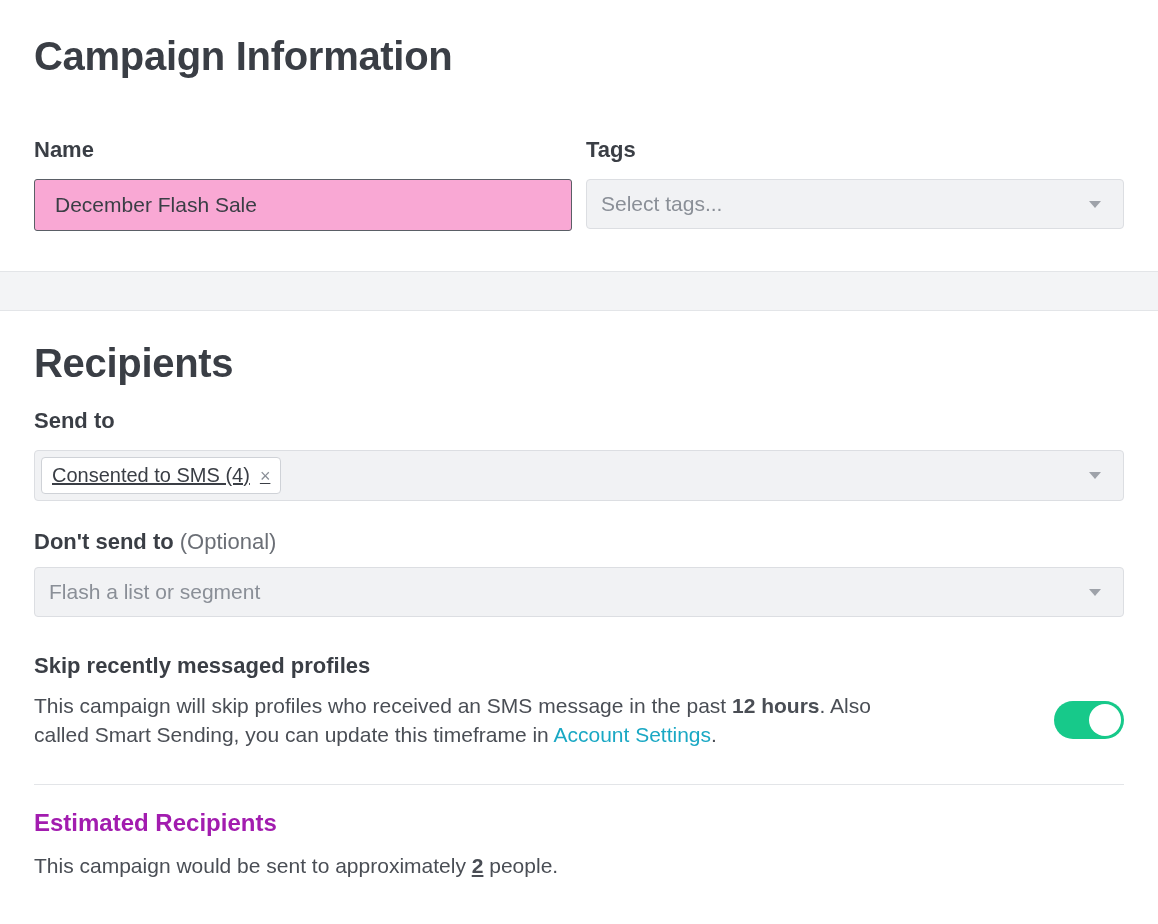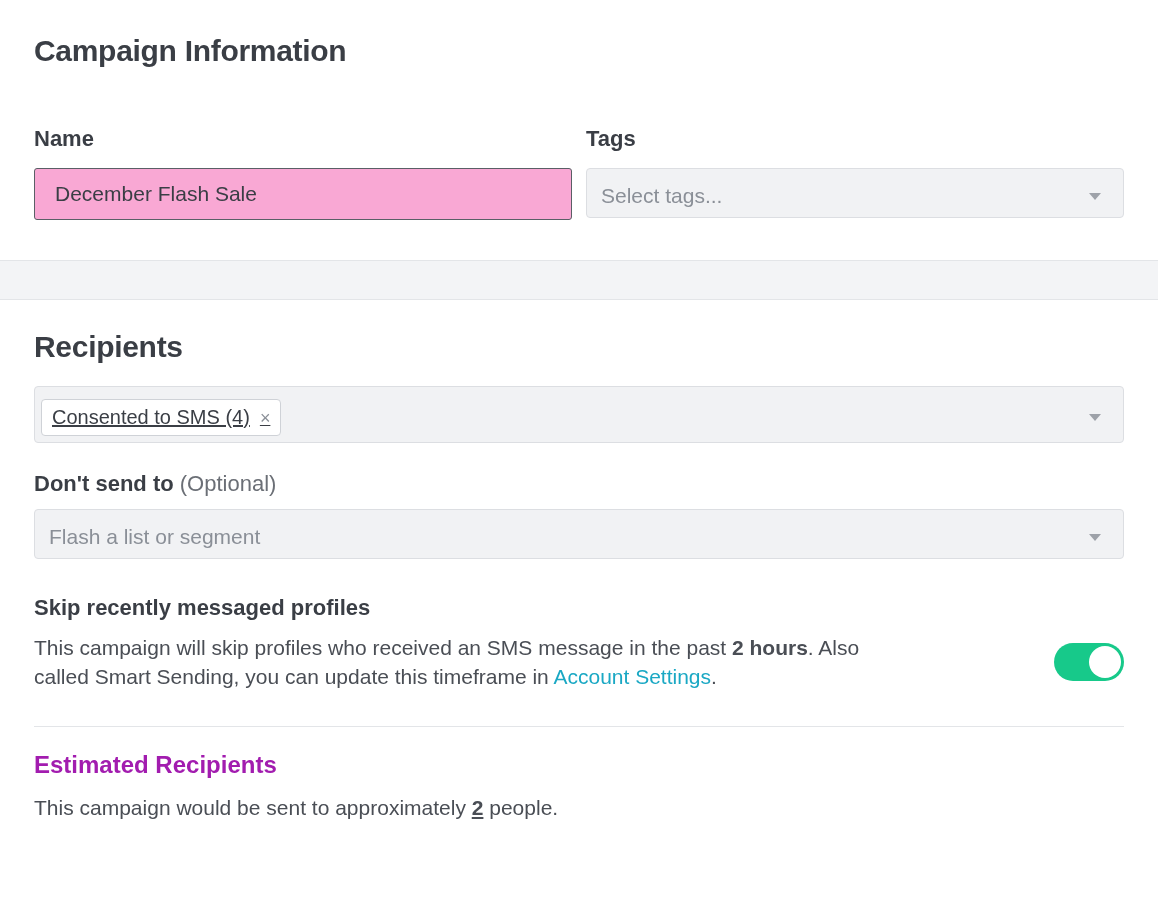--- a/index.html
+++ b/index.html
@@ -17,21 +17,21 @@
     padding: 30px 34px 40px 34px;
   }
   .gap {
     background: #f3f4f6;
     height: 40px;
     border-top: 1px solid #e3e5e8;
     border-bottom: 1px solid #e3e5e8;
   }
   h2.section-title {
     margin: 0 0 22px 0;
-    font-size: 30px;
+    font-size: 40px;
     font-weight: 700;
     color: #3a3e45;
     letter-spacing: -0.3px;
   }
   .row {
     display: flex;
     gap: 14px;
   }
   .col { flex: 1; margin-top: 36px; }
   label.field-label {
@@ -58,21 +58,21 @@
   }
   .select-box {
     width: 100%;
     min-height: 50px;
     background: #f1f2f4;
     border: 1px solid #dcdee2;
     border-radius: 4px;
     display: flex;
     align-items: center;
     justify-content: space-between;
-    padding: 12px 16px 6px 10px;
+    padding: 6px 16px 6px 10px;
     font-size: 21px;
     color: #8a8f97;
     cursor: pointer;
   }
   .select-box .placeholder {
     padding-left: 4px;
   }
   .chip-container {
     display: flex;
     flex-wrap: wrap;
@@ -182,20 +182,21 @@
       </div>
     </div>
   </div>
 </div>
 
 <div class="gap"></div>
 
 <div class="panel">
   <h2 class="section-title">Recipients</h2>
 
+  <label class="field-label">Send to</label>
   <div class="select-box" style="padding-left:6px;">
     <div class="chip-container">
       <div class="chip">
         <span>Consented to SMS (4)</span>
         <span class="chip-x">×</span>
       </div>
     </div>
     <span class="caret"></span>
   </div>
 
@@ -204,21 +205,21 @@
     <span class="optional">(Optional)</span>
   </div>
   <div class="select-box">
     <span class="placeholder">Flash a list or segment</span>
     <span class="caret"></span>
   </div>
 
   <div class="sublabel" style="margin-top:36px;">Skip recently messaged profiles</div>
   <div class="toggle-row">
     <div class="desc">
-      <span>This campaign will skip profiles who received an SMS message in the past </span><strong>2 hours</strong><span>. Also called Smart Sending, you can update this timeframe in </span><a class="link">Account Settings</a><span>.</span>
+      <span>This campaign will skip profiles who received an SMS message in the past </span><strong>12 hours</strong><span>. Also called Smart Sending, you can update this timeframe in </span><a class="link">Account Settings</a><span>.</span>
     </div>
     <div class="toggle">
       <div class="toggle-knob"></div>
     </div>
   </div>
 
   <hr class="divider">
 
   <div class="estimate-title">Estimated Recipients</div>
   <div class="desc">

